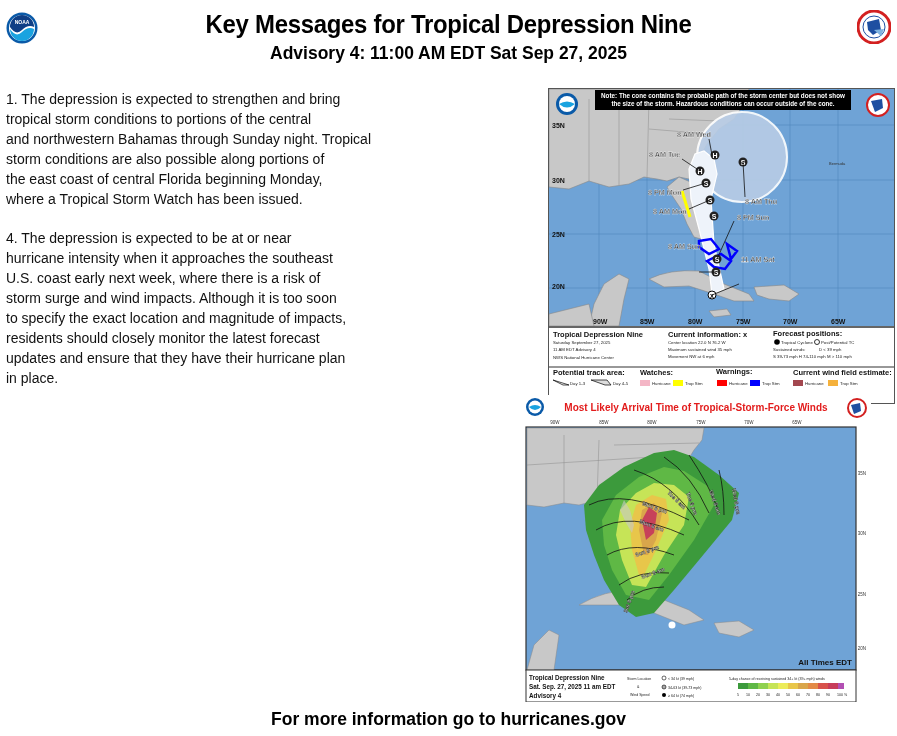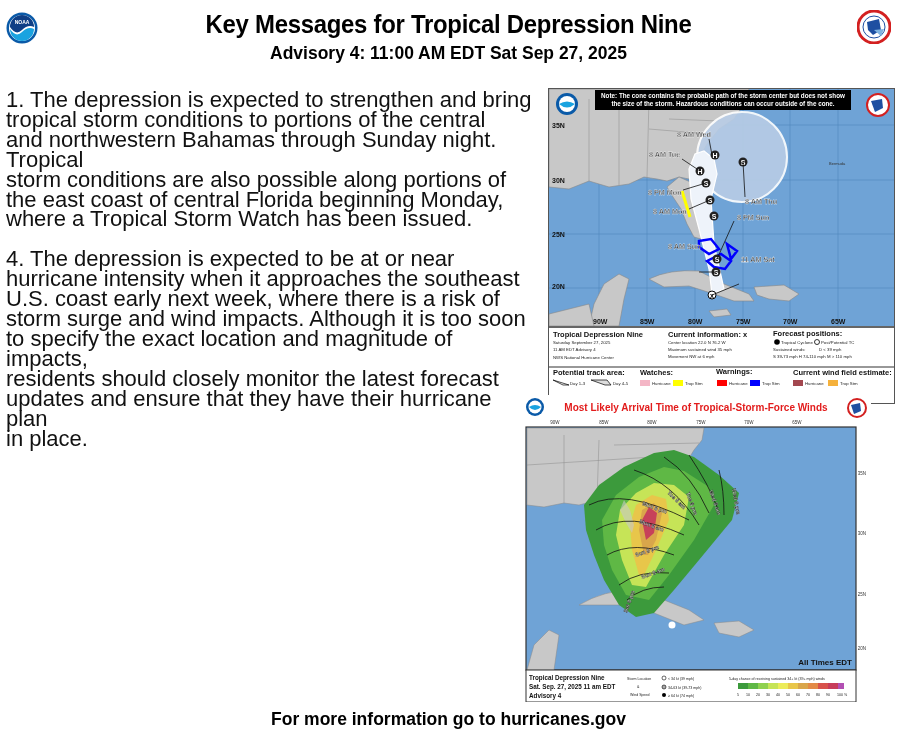--- a/index.html
+++ b/index.html
@@ -7,21 +7,21 @@
   body { position: relative; font-family: "Liberation Sans", sans-serif; color: #000; }
 
   .logo { position: absolute; }
   #noaa-logo { left: 6px; top: 12px; width: 32px; height: 32px; }
   #nws-logo { left: 857px; top: 10px; width: 34px; height: 34px; }
 
   .title { position: absolute; left: 0; width: 897px; text-align: center; font-weight: bold; font-family: "Liberation Sans", sans-serif; }
   #main-title { top: 9px; font-size: 26px; letter-spacing: -0.3px; transform: scaleX(0.92); }
   #sub-title { top: 42px; font-size: 19px; transform: scaleX(0.92); }
 
-  .messages { position: absolute; left: 6px; top: 90px; width: 530px; font-size: 22px; line-height: 19.9px; color: #111; }
+  .messages { position: absolute; left: 6px; top: 90px; width: 530px; font-size: 14px; line-height: 19.9px; color: #111; }
   .msg { white-space: pre-line; margin-bottom: 20px; }
 
   .footer { position: absolute; left: 0; width: 897px; top: 709px; text-align: center; font-weight: bold; font-size: 17.5px; }
 
   .panel { position: absolute; border: 1px solid #555; background: #fff; overflow: hidden; }
   #cone-panel { left: 548px; top: 88px; width: 347px; height: 316px; }
   #arrival-panel { left: 524px; top: 395px; width: 347px; height: 307px; border: none; }
 
   svg text { font-family: "Liberation Sans", sans-serif; }
 </style>

